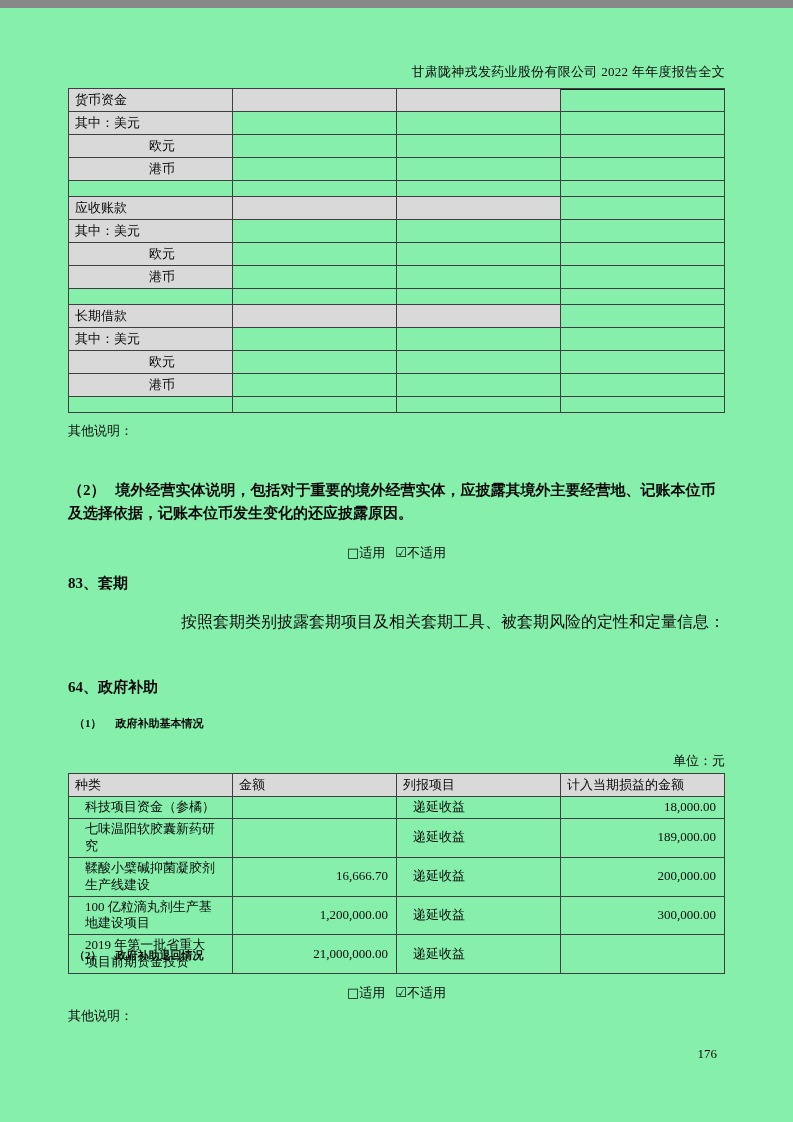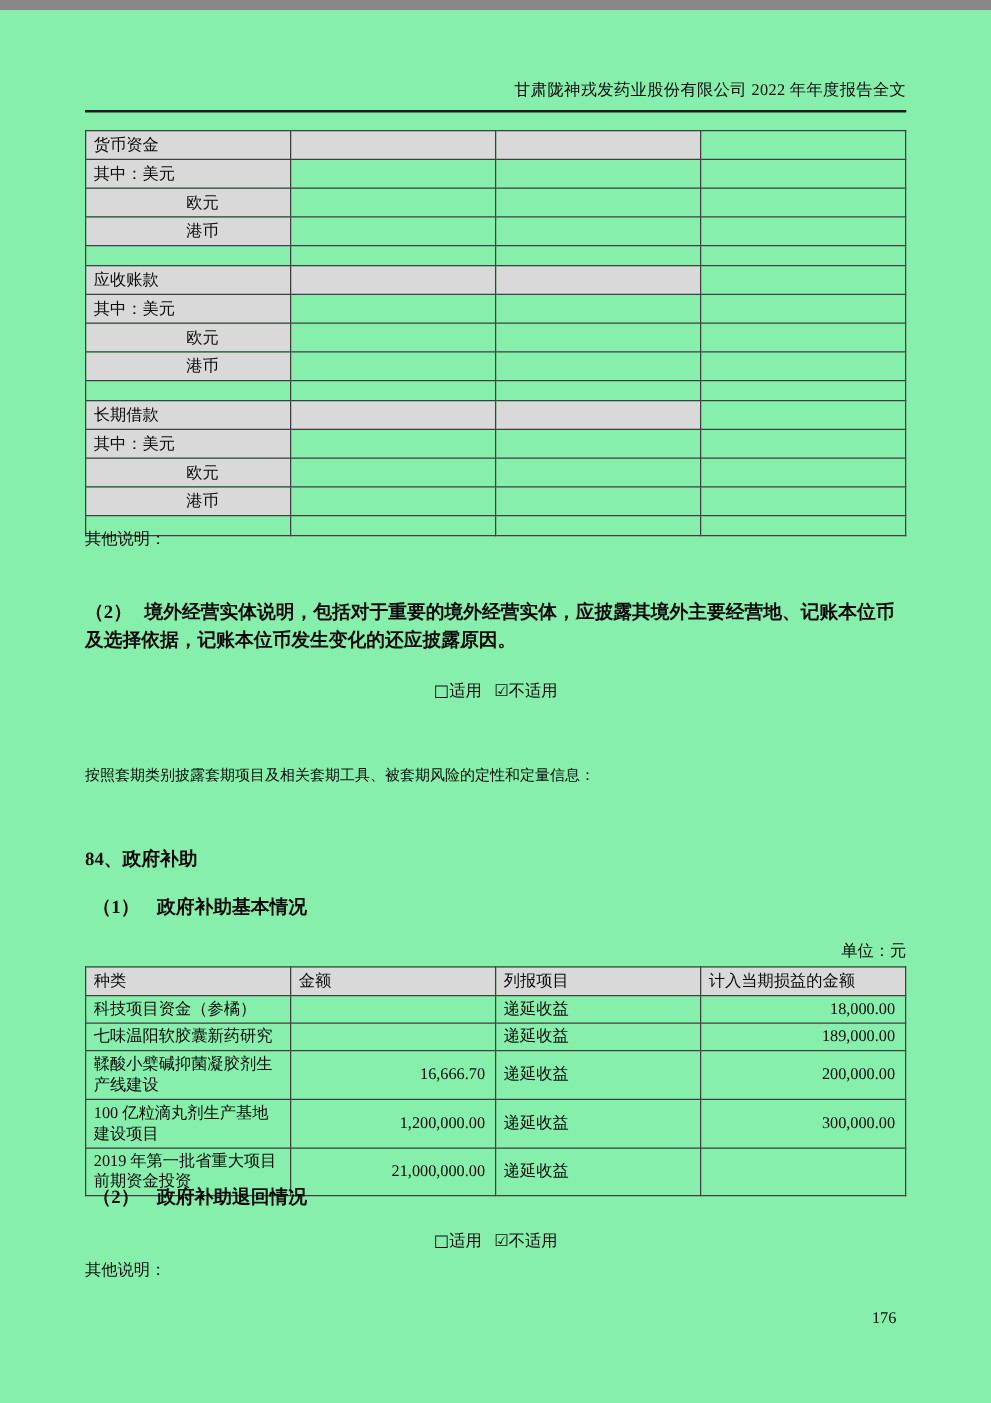--- a/index.html
+++ b/index.html
@@ -7,45 +7,45 @@
     position:relative;width:793px;height:1122px;background:#86efac;
     font-family:"Liberation Serif","DejaVu Serif",serif;color:#0a0a0a;
     margin:8px auto;overflow:hidden;
   }
   .abs{position:absolute;left:68px;width:657px;}
   .doc-header{top:55px;text-align:right;font-size:13px;letter-spacing:.3px;}
   .header-rule{top:80px;border-top:2px solid #1c1c1c;height:0;}
   table{border-collapse:collapse;width:100%;table-layout:fixed;}
   td,th{border:1px solid #3f3f3f;font-size:13px;font-weight:normal;
         padding:1px 6px;vertical-align:middle;overflow:hidden;}
-  .currency-table{top:96px;}
+  .currency-table{top:80px;}
   .currency-table td{height:20px;}
   .currency-table .r-spacer td{height:13px;}
   .r-group td.c1,.r-group td.c2,.r-group td.c3{background:#d9d9d9;}
   .r-sub td.c1,.r-sub2 td.c1{background:#d9d9d9;}
   .r-sub2 td.c1{padding-left:80px;}
   .notes-line{font-size:13px;}
   .n1{top:414px;}
   .h-overseas{top:471px;font-weight:bold;font-size:15px;line-height:1.55;}
   .h-overseas .num{margin-right:10px;}
   .chk-line{font-size:13px;text-align:center;}
   .a1{top:536px;}
   .chk-line .box{font-family:"DejaVu Sans","Liberation Sans",sans-serif;font-size:13px;}
   .chk-line .second{margin-left:10px;}
   .h-sec{font-weight:bold;font-size:15px;}
   .h83{top:566px;}
-  .hedge-body{top:604px;font-size:12px;}
+  .hedge-body{top:604px;font-size:16px;text-align:right;}
   .h84{top:670px;}
-  .h-sub{font-weight:bold;font-size:15px;padding-left:6px;}
+  .h-sub{font-weight:bold;font-size:11px;padding-left:6px;}
   .h841{top:708px;}
   .h-sub .num{margin-right:14px;}
   .unit-line{top:744px;text-align:right;font-size:13px;}
   .subsidy-table{top:765px;}
   .subsidy-table th{background:#d9d9d9;text-align:left;height:20px;}
-  .subsidy-table td{line-height:1.3;padding:2px 6px;}
+  .subsidy-table td{line-height:1.3;padding:2px 16px;}
   .subsidy-table tr.single td{height:17px;}
   .subsidy-table td.amt,.subsidy-table td.profit{text-align:right;padding-right:8px;}
   .h842{top:940px;}
   .a2{top:976px;}
   .n2{top:999px;}
   .page-num{top:1038px;text-align:right;font-size:13px;padding-right:8px;box-sizing:border-box;}
 </style>
 </head>
 <body>
 
@@ -154,23 +154,24 @@
   <div class="abs notes-line n1">其他说明：</div>
 
   <div class="abs h-overseas">
     <span class="num">（2）</span><span>境外经营实体说明，包括对于重要的境外经营实体，应披露其境外主要经营地、记账本位币及选择依据，记账本位币发生变化的还应披露原因。</span>
   </div>
 
   <div class="abs chk-line a1">
     <span class="box">□</span><span>适用</span><span class="box second">☑</span><span>不适用</span>
   </div>
 
+  <div class="abs h-sec h83">83、套期</div>
   <div class="abs hedge-body">按照套期类别披露套期项目及相关套期工具、被套期风险的定性和定量信息：</div>
 
-  <div class="abs h-sec h84">84、政府补助</div>
+  <div class="abs h-sec h84">64、政府补助</div>
 
   <div class="abs h-sub h841">
     <span class="num">（1）</span><span>政府补助基本情况</span>
   </div>
 
   <div class="abs unit-line">单位：元</div>
 
   <div class="abs subsidy-table">
     <table>
       <thead>

